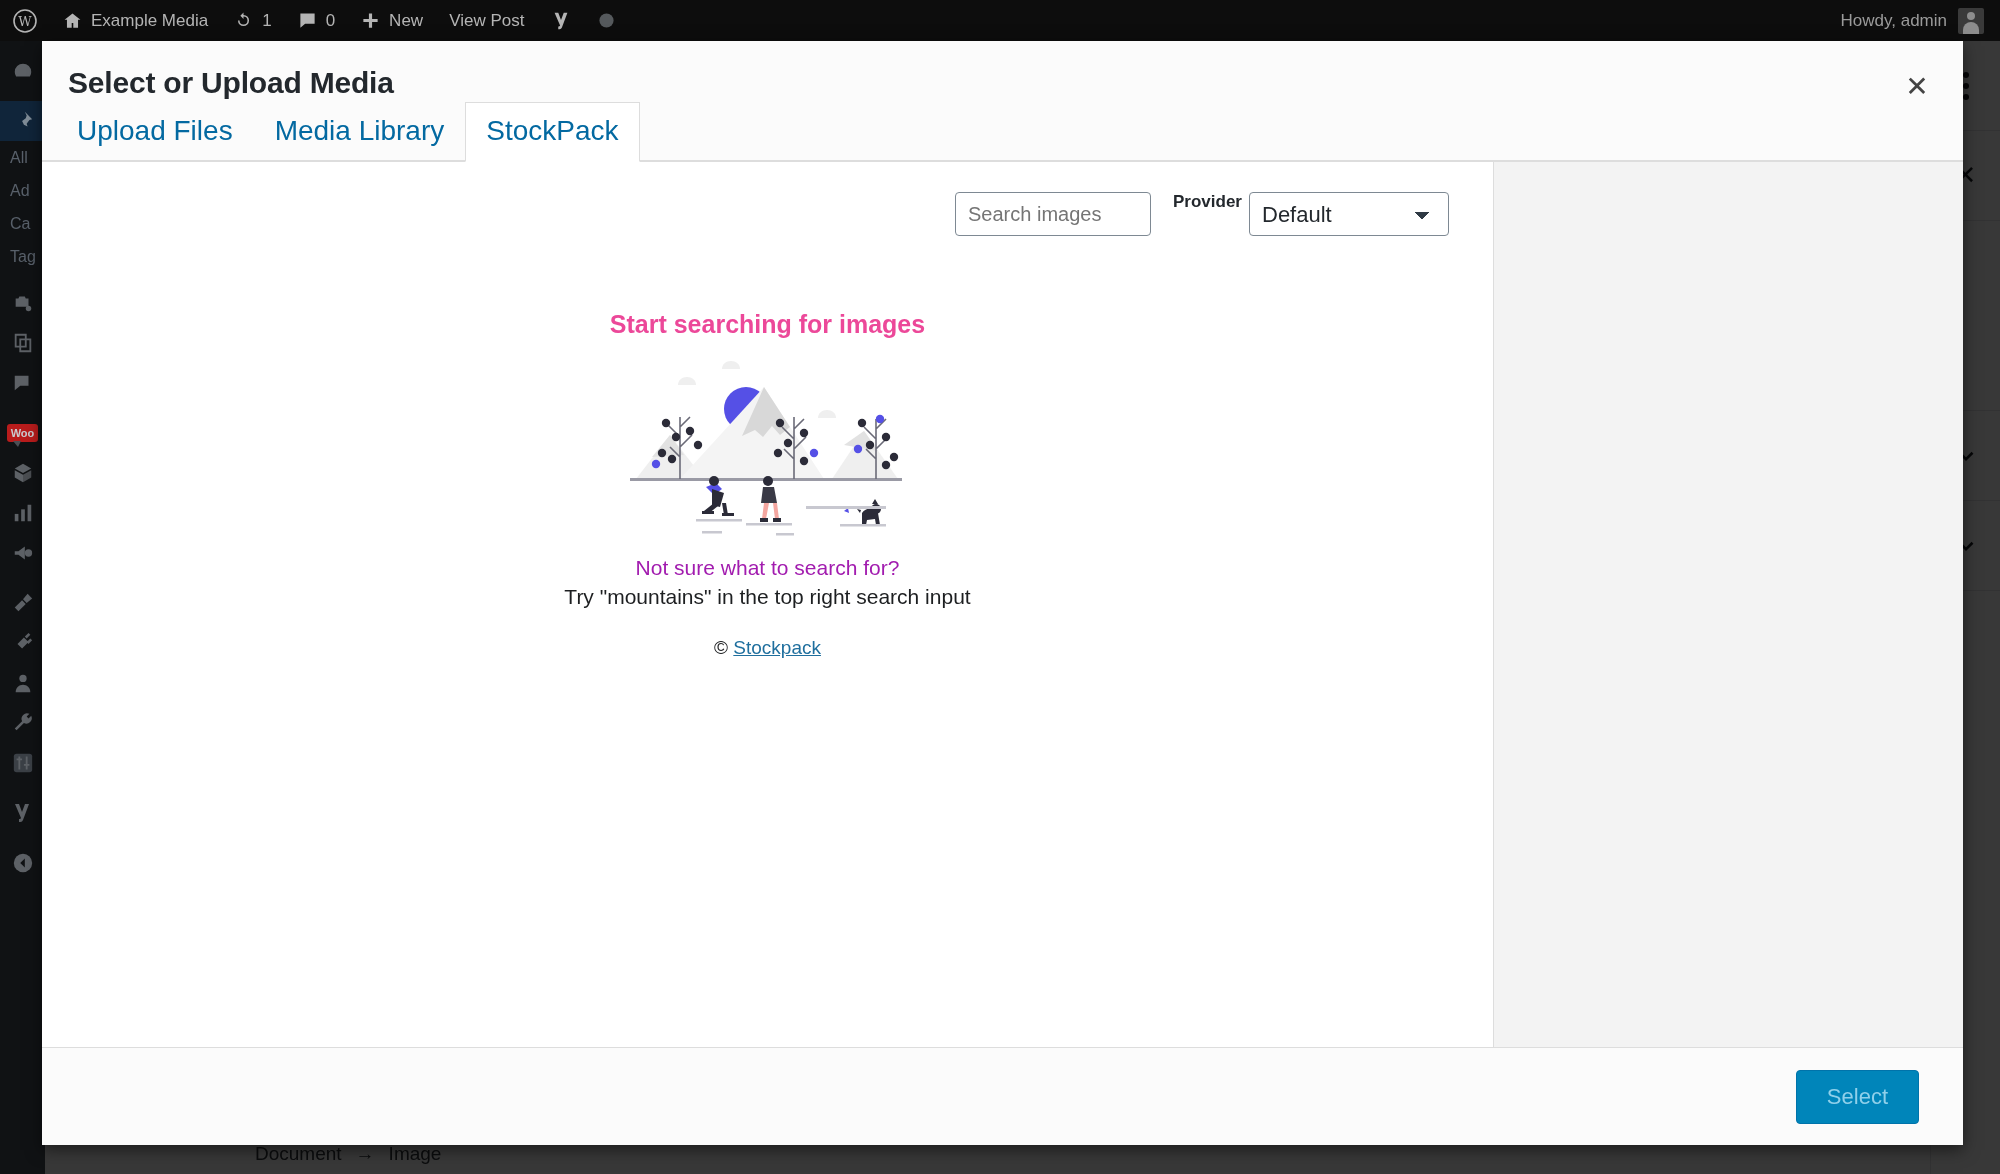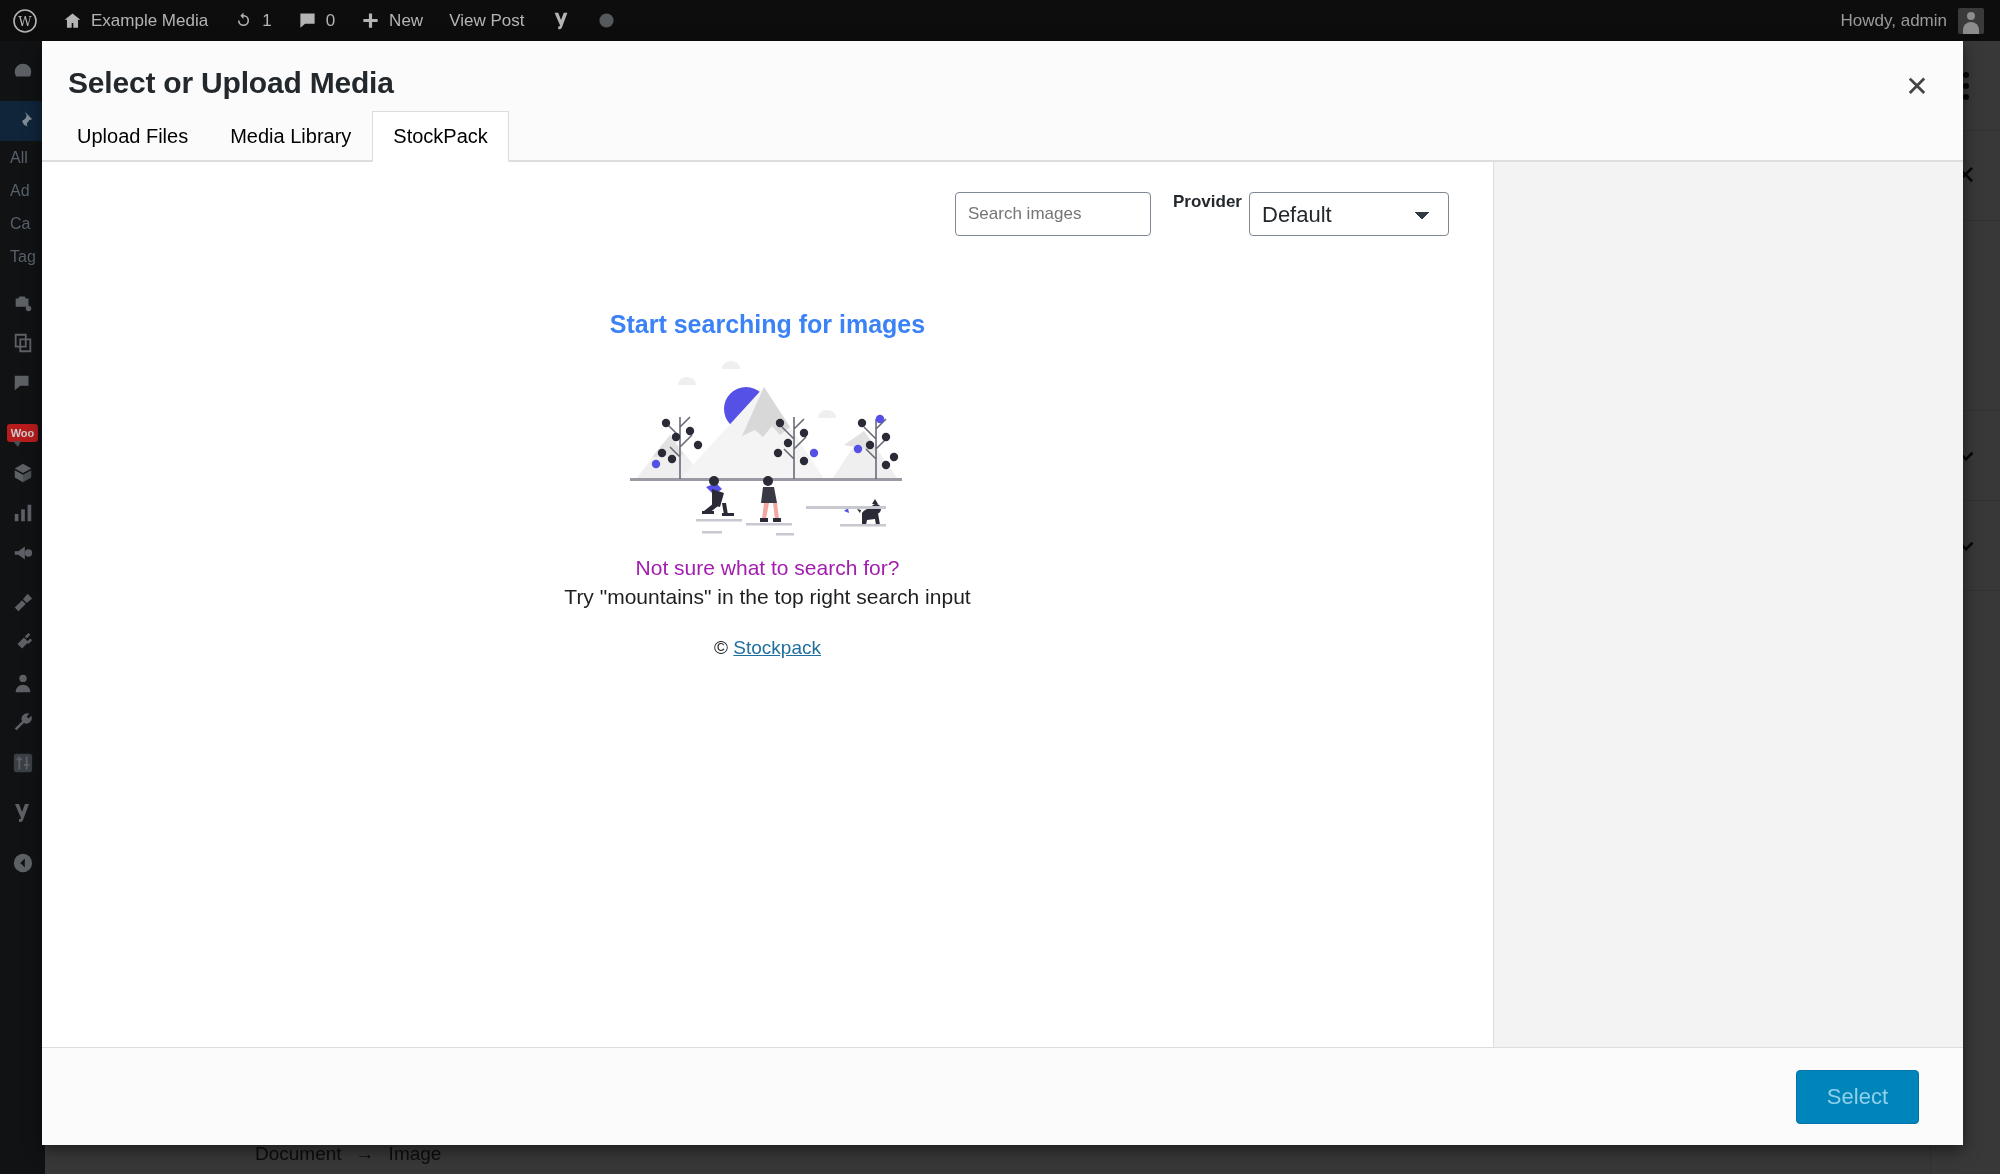--- a/index.html
+++ b/index.html
@@ -130,21 +130,21 @@
     width: 48px; height: 48px;
     display: flex; align-items: center; justify-content: center;
     color: #444; font-size: 28px; line-height: 1; cursor: pointer;
   }
   .tabs {
     position: absolute; left: 14px; bottom: -1px;
     display: flex; align-items: flex-end; gap: 0;
   }
   .tab {
     padding: 13px 20px 14px;
-    font-size: 20px; color: #000000;
+    font-size: 28px; color: #0369a1;
     border: 1px solid transparent;
     background: transparent; cursor: pointer;
     line-height: 1.1;
   }
   .tab.active {
     background: #fff;
     border-color: #ddd;
     border-bottom-color: #fff;
   }
   .tabs-rule {
@@ -163,21 +163,21 @@
     flex: 0 0 470px; background: #f3f3f3;
     border-left: 1px solid #ddd;
   }
   .searchbar {
     display: flex; align-items: flex-end; justify-content: flex-end;
     gap: 22px; padding: 30px 44px 0 0;
   }
   .search-input {
     width: 196px; height: 44px;
     border: 1px solid #7e8993; border-radius: 4px;
-    font-size: 17px; color: #32373c; padding: 0 12px;
+    font-size: 20px; color: #32373c; padding: 0 12px;
     background: #fff; font-family: inherit;
   }
   .search-input::placeholder { color: #757575; }
   .provider-wrap { display: flex; flex-direction: row; gap: 7px; }
   .provider-label { font-size: 17px; font-weight: bold; color: #23282d; }
   .provider-select {
     width: 200px; height: 44px;
     border: 1px solid #7e8993; border-radius: 4px;
     background: #fff; font-size: 22px; color: #23282d;
     padding: 0 12px; font-family: inherit;
@@ -186,21 +186,21 @@
       linear-gradient(45deg, transparent 50%, #2f3a44 50%),
       linear-gradient(135deg, #2f3a44 50%, transparent 50%);
     background-position: calc(100% - 26px) 19px, calc(100% - 18px) 19px;
     background-size: 8px 8px, 8px 8px;
     background-repeat: no-repeat;
   }
   .empty-state {
     text-align: center; margin-top: 74px;
   }
   .empty-title {
-    font-size: 25px; font-weight: bold; color: #3b82f6;
+    font-size: 25px; font-weight: bold; color: #ec4899;
   }
   .illus { margin: 22px auto 0; display: block; }
   .hint-muted {
     font-size: 21px; color: #a21caf; margin-top: 20px;
   }
   .hint-main {
     font-size: 21px; color: #1d1f21; margin-top: 5px;
   }
   .credit {
     margin-top: 28px; font-size: 19px; color: #1d1f21;

